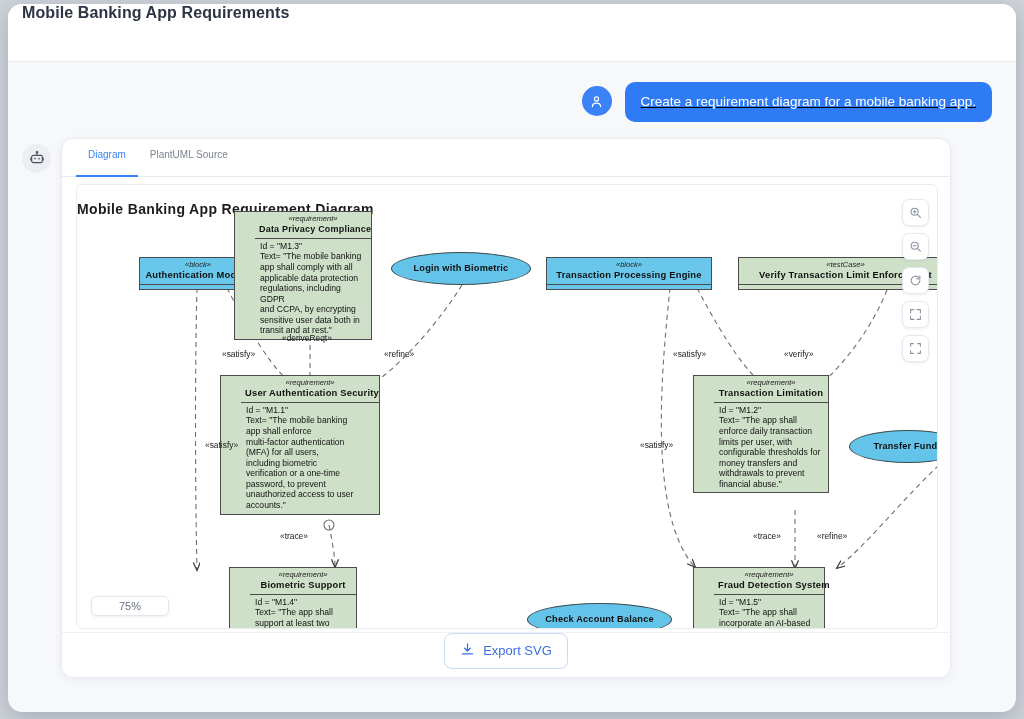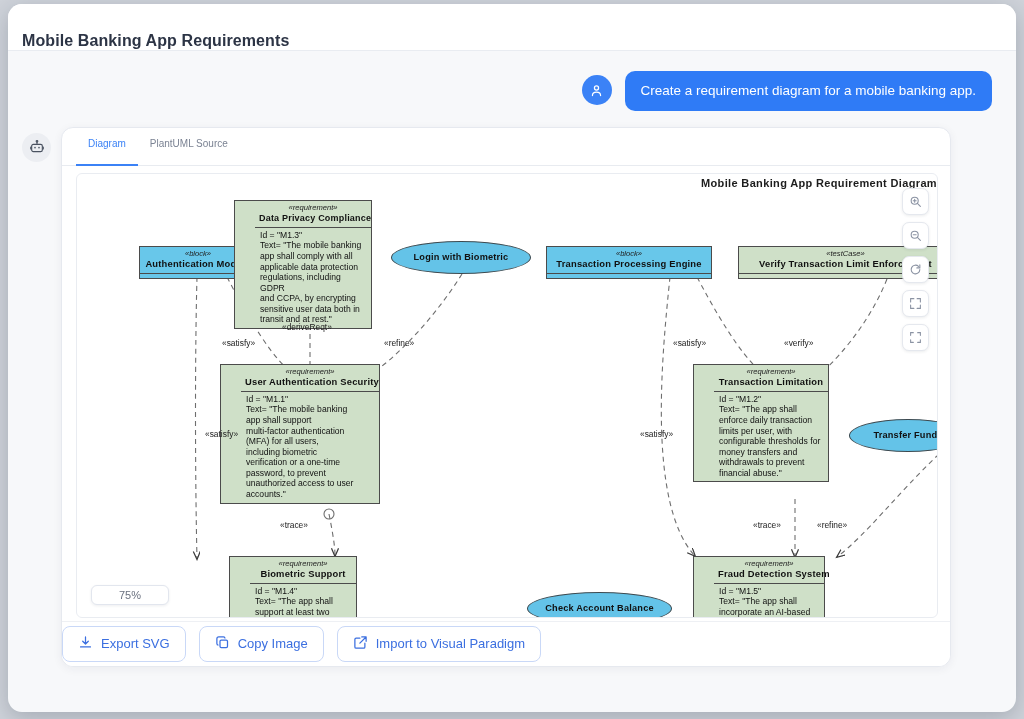--- a/index.html
+++ b/index.html
@@ -13,33 +13,33 @@
     position: absolute;
     left: 8px; top: 4px;
     width: 1008px; height: 708px;
     background: #f7f8fa;
     border-radius: 14px;
     box-shadow: 0 6px 22px rgba(20,30,50,.22);
     overflow: hidden;
   }
   
   #header {
-    height: 47px; background: #ffffff;
+    height: 58px; background: #ffffff;
     border-bottom: 1px solid #e9ecf1;
-    display: flex; align-items: flex-end;
+    display: flex; align-items: flex-start;
     padding-left: 14px;
   }
   #header .title {
     font-size: 16px; font-weight: bold; color: #2c3445;
     letter-spacing: .1px;
   }
   
   #chatrow {
     display: flex; justify-content: flex-end; align-items: flex-start;
-    padding: 20px 24px 0 0; gap: 13px;
+    padding: 20px 24px 0 0; gap: 13px; text-decoration: underline;
   }
   .avatar {
     width: 30px; height: 30px; border-radius: 50%;
     background: #3b82f6; display: flex; align-items: center; justify-content: center;
     flex: 0 0 auto; margin-top: 4px;
   }
   .bubble {
     background: #2f7bf6; color: #fff;
     border-radius: 10px;
     padding: 11px 16px;
@@ -69,22 +69,22 @@
   }
   .tab.active { color: #3b82f6; border-bottom: 2px solid #3b82f6; font-weight: 500; }
   
   #canvas {
     position: absolute; left: 14px; top: 45px;
     width: 862px; height: 445px;
     background: #fff; border: 1px solid #e9ecf1; border-radius: 6px;
     overflow: hidden;
   }
   #diagram-title {
-    position: absolute; left: 0; top: 3px; width: 100%;
-    text-align: right; font-size: 11px; font-weight: bold; color: #1d1d1d;
+    position: absolute; left: 0; top: 16px; width: 100%;
+    text-align: left; font-size: 14px; font-weight: bold; color: #1d1d1d;
     letter-spacing: .35px;
   }
   
   #edges { position: absolute; left: 0; top: 0; width: 862px; height: 445px; }
   
   .node { position: absolute; font-size: 8.6px; line-height: 10.6px; color: #111; }
   .umlbox { border: 1px solid #4b4b4b; }
   .umlbox .head { padding: 2px 4px 3px 4px; text-align: center; }
   .umlbox .stereo { font-style: italic; font-size: 7.6px; color: #222; }
   .umlbox .name { font-weight: bold; font-size: 9.4px; white-space: nowrap; letter-spacing: .2px; }
@@ -114,22 +114,22 @@
   }
   #zoom-badge {
     position: absolute; left: 14px; bottom: 12px;
     background: #fff; border: 1px solid #e2e6ee; border-radius: 6px;
     padding: 3px 27px; font-size: 11px; color: #6b7280;
     box-shadow: 0 1px 3px rgba(30,40,60,.08);
   }
   
   #actions {
     position: absolute; left: 0; bottom: 0; width: 100%;
-    height: 45px; display: flex; align-items: center; justify-content: flex-start;
-    gap: 13px; background: #fff; border-top: 1px solid #eef0f4;
+    height: 45px; display: flex; align-items: center; justify-content: space-between;
+    gap: 13px; background: #fff; border-top: 1px solid #eef0f4; flex-direction: column;
   }
   .act {
     display: flex; align-items: center; gap: 8px;
     border: 1px solid #c9d8f7; border-radius: 8px;
     background: #fff; color: #3b6fe0; font-size: 13px;
     padding: 8px 15px; cursor: pointer; white-space: nowrap;
   }
 </style>
 </head>
 <body>
@@ -237,21 +237,21 @@
         </div>
 
         <div class="node umlbox req" style="left:143px; top:190px; width:160px;">
           <div class="head">
             <div class="stereo">«requirement»</div>
             <div class="name">User Authentication Security</div>
           </div>
           <div class="body">
             <div>Id =  "M1.1"</div>
               <div>Text= "The mobile banking</div>
-            <div>app shall support</div>
+            <div>app shall enforce</div>
               <div>multi-factor authentication</div>
             <div>(MFA) for all users,</div>
               <div>including biometric</div>
             <div>verification or a one-time</div>
               <div>password, to prevent</div>
             <div>unauthorized access to user</div>
               <div>accounts."</div>
           </div>
         </div>
 

